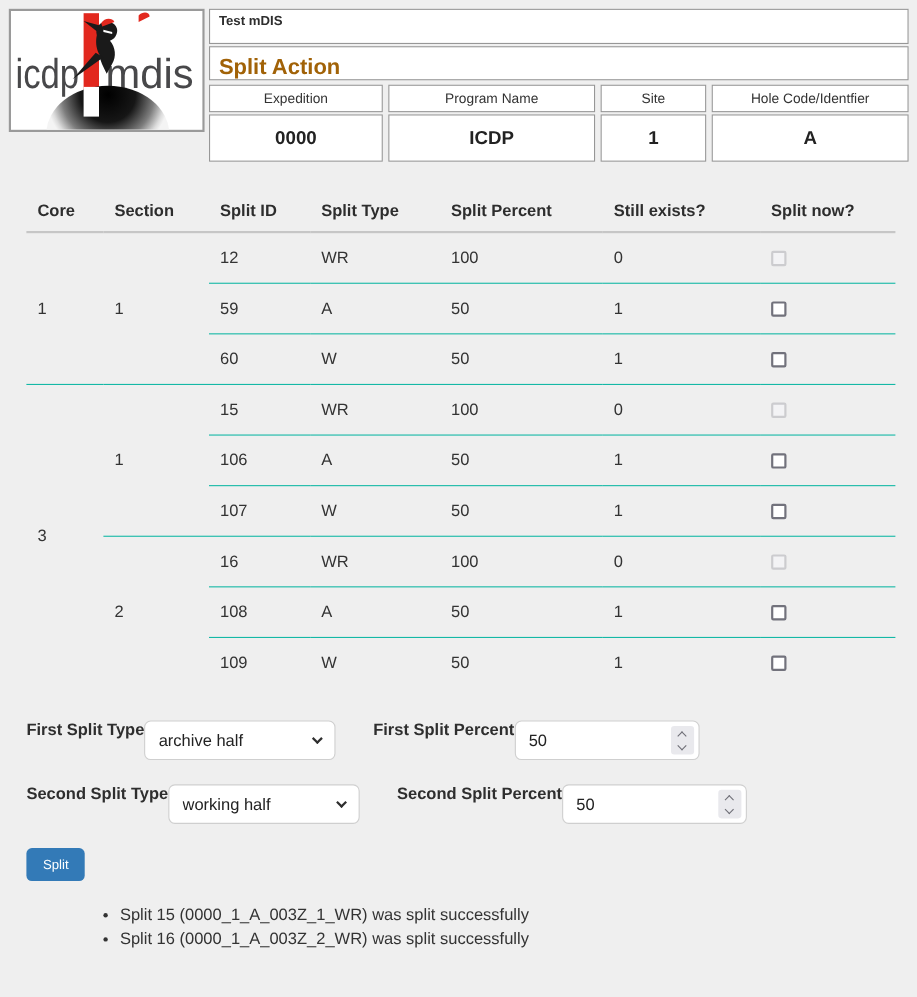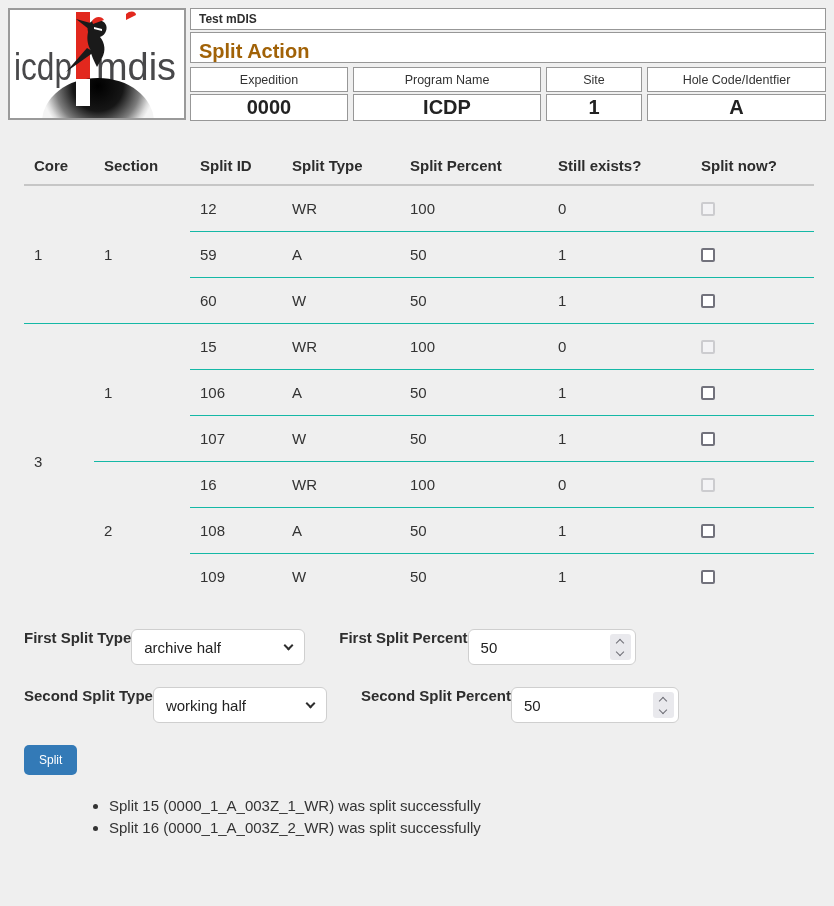--- a/index.html
+++ b/index.html
@@ -16,41 +16,41 @@
   .header-wrap { display:flex; gap:4px; padding:8px 8px 0 8px; }
   .logo-box {
     width:178px; height:112px; flex:none;
     background:#fff; border:2px solid #9a9a9a;
     overflow:hidden;
   }
   .logo-box svg { display:block; }
   .header-right { flex:1; display:flex; flex-direction:column; }
   .hbox { background:#fff; border:1px solid #979797; }
   .title-sub {
-    height:22px; line-height:20px;
+    height:32px; line-height:20px;
     font-size:12px; font-weight:bold; color:#2e2e2e;
     padding:0 8px;
   }
   .title-main {
     height:31px; margin-top:2px;
     font-size:20px; font-weight:bold; color:#a16207;
     line-height:29px; padding:4px 8px;
   }
   .fields-row { display:flex; gap:5px; margin-top:4px; flex:1; }
   .field { display:flex; flex-direction:column; }
   .f-exp  { width:158px; }
   .f-prog { width:188px; }
   .f-site { width:96px;  }
   .f-hole { flex:1;border-radius:10px; }
   .field-label {
     height:25px; font-size:12.5px; color:#333;
     display:flex; align-items:center; justify-content:center;
   }
   .field-value {
-    height:27px; margin-top:2px; font-size:20px; font-weight:bold; color:#222;
+    height:43px; margin-top:2px; font-size:17px; font-weight:bold; color:#222;
     display:flex; align-items:center; justify-content:center;
   }
 
   
   table.splits {
     border-collapse:collapse; table-layout:fixed;
     width:790px; margin:26px 0 0 24px;
   }
   table.splits th {
     text-align:left; font-size:15px; font-weight:bold; color:#2d2d2d;

